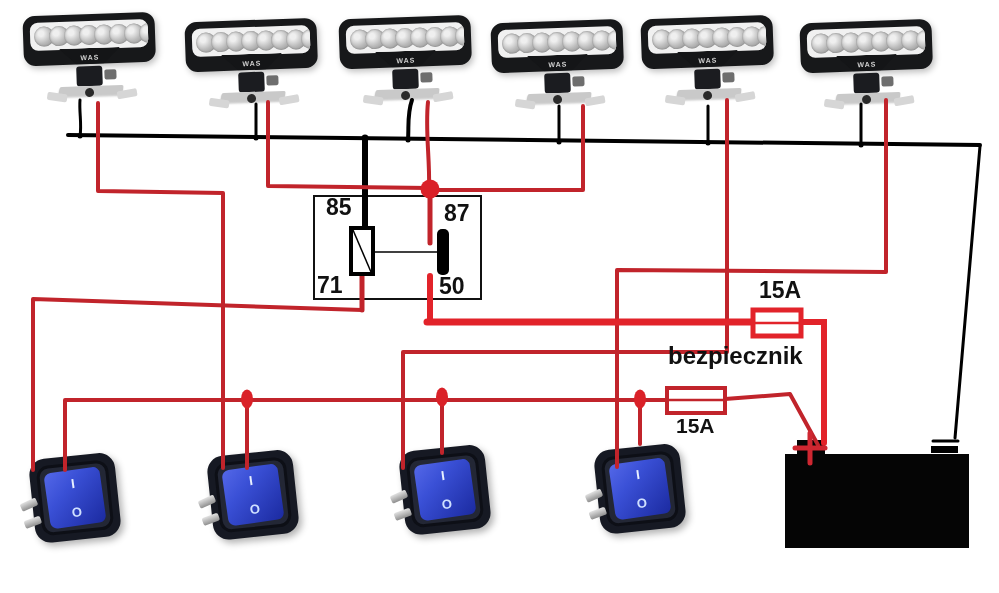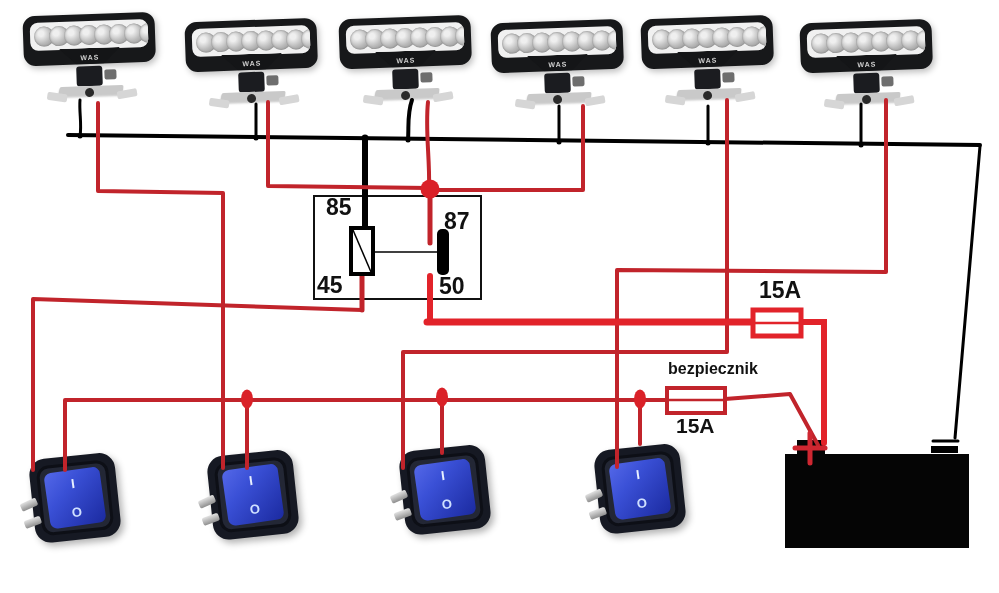--- a/index.html
+++ b/index.html
@@ -4,25 +4,25 @@
 <style>
   html,body{margin:0;padding:0;background:#fff;}
   #stage{
     position:relative;width:999px;height:593px;background:#fff;overflow:hidden;
     font-family:"Liberation Sans",sans-serif;
   }
   
   .lbl{position:absolute;font-weight:bold;color:#111;z-index:6;line-height:1;}
   .pin{font-size:23px;}
   .pin85{left:326px;top:196px;}
-  .pin87{left:444px;top:202px;margin-top:8px;}
+  .pin87{left:444px;top:202px;}
   .pin86{left:317px;top:274px;}
   .pin30{left:439px;top:275px;}
   .fuse-main-lbl{left:759px;top:279px;font-size:23px;}
-  .fuse-caption{left:668px;top:361px;font-size:16px;}
+  .fuse-caption{left:668px;top:344px;font-size:24px;}
   .fuse-sw-lbl{left:676px;top:415px;font-size:21px;}
   
   .relay-box{position:absolute;left:313px;top:195px;width:165px;height:101px;
     border:2px solid #111;background:transparent;z-index:1;}
   
   .battery{position:absolute;left:785px;top:454px;width:184px;height:94px;background:#050505;z-index:1;}
   .battery-bump{position:absolute;left:797px;top:440px;width:28px;height:16px;background:#050505;z-index:1;}
   
   .lamp{position:absolute;width:132px;height:96px;z-index:1;transform:rotate(-2deg);}
   .l1{left:24px;top:14px;} .l2{left:186px;top:20px;} .l3{left:340px;top:17px;}
@@ -221,21 +221,21 @@
       <div class="lamp-bracket"></div>
       <div class="lamp-foot-l"></div>
       <div class="lamp-foot-r"></div>
       <div class="lamp-hub"></div>
     </div>
   </div>
 
   <div class="relay-box"></div>
   <div class="lbl pin pin85">85</div>
   <div class="lbl pin pin87">87</div>
-  <div class="lbl pin pin86">45</div>
+  <div class="lbl pin pin86">71</div>
   <div class="lbl pin pin30">50</div>
 
   <div class="lbl fuse-main-lbl">15A</div>
   <div class="lbl fuse-caption">bezpiecznik</div>
   <div class="lbl fuse-sw-lbl">15A</div>
 
   <div class="battery-bump"></div>
   <div class="battery"></div>
 
   <div class="rswitch s1">

